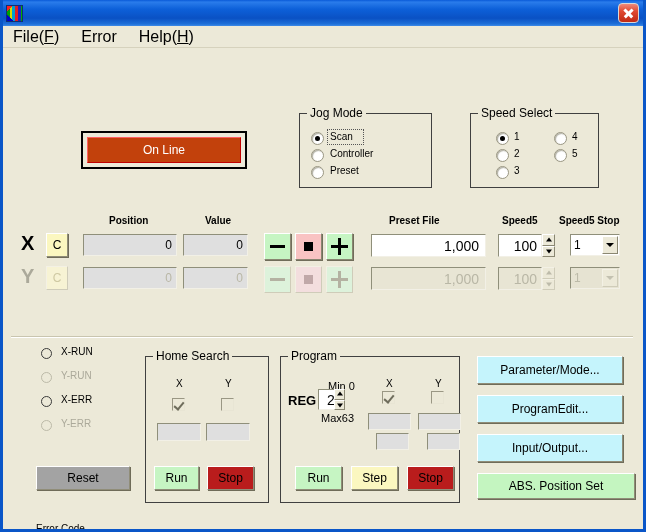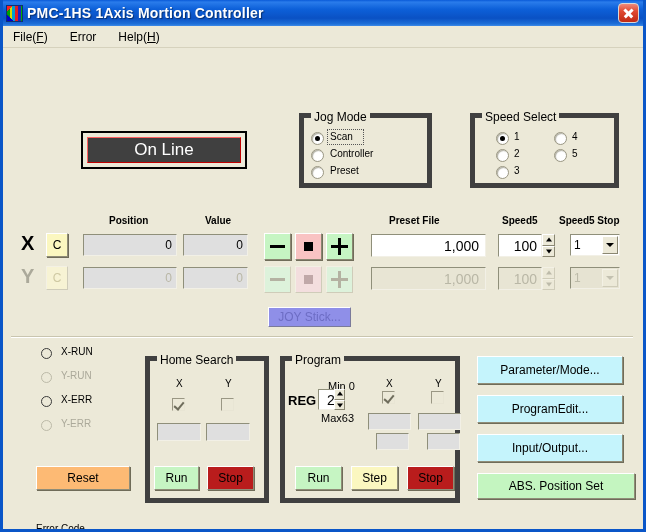--- a/index.html
+++ b/index.html
@@ -80,21 +80,21 @@
   
   .menubar {
     height: 21px;
     background: #ece9d8;
     display: flex;
     align-items: center;
     padding-left: 8px;
     border-bottom: 1px solid #d6d2bd;
   }
   .menu-item {
-    font-size: 12px;
+    font-size: 16px;
     color: #000;
     padding: 2px 11px 2px 2px;
     margin-right: 9px;
     cursor: default;
     white-space: nowrap;
   }
   .mn { text-decoration: underline; }
 
   
   .client {
@@ -105,21 +105,21 @@
   }
   .abs { position: absolute; }
 
   
   .label { color: #000; font-size: 10px; white-space: nowrap; }
   .label.bold { font-weight: bold; }
   .label.dim { color: #aba99a; }
 
   .groupbox {
     position: absolute;
-    border: 5px solid #404040;
+    border: 1px solid #404040;
     box-sizing: border-box;
     background: transparent;
   }
   .groupbox > .gb-title {
     position: absolute;
     top: -8px; left: 7px;
     background: #ece9d8;
     padding: 0 3px;
     font-size: 12px;
     color: #000;
@@ -198,43 +198,43 @@
     display: flex;
     align-items: center;
     justify-content: center;
     cursor: pointer;
     box-shadow: 1px 1px 0 #6f6c59;
     white-space: nowrap;
   }
   .btn.yellow { background: #fbf7c0; }
   .btn.green  { background: #c6f5c3; }
   .btn.pink   { background: #b91c1c; }
-  .btn.red    { background: #fdba74; }
+  .btn.red    { background: #a3a3a3; }
   .btn.cyan   { background: #c5f4fc; }
   .btn.ltgreen{ background: #c4f5c0; }
   .btn.purple { background: #b9b8f5; }
   .btn.disabled-joy {
     background: #8f8fe8; color: #6d6dc4;
     border: 1px solid #ffffff;
     border-right-color:#7a7a9a; border-bottom-color:#7a7a9a;
     box-shadow: none;
   }
 
   .online-frame {
     position: absolute;
     border: 2px solid #000;
     box-sizing: border-box;
     background: #ece9d8;
     padding: 4px;
   }
   .online-inner {
     width: 100%; height: 100%;
-    background: #404040;
+    background: #c2410c;
     color: #ffffff;
-    font-size: 17px;
+    font-size: 12px;
     display: flex; align-items: center; justify-content: center;
     box-sizing: border-box;
     border: 1px solid #c00000;
     border-top-color:#ff6060; border-left-color:#ff6060;
   }
 
   
   .jogbtn {
     position: absolute;
     width: 27px; height: 27px;
@@ -335,21 +335,20 @@
     height: 0;
   }
 </style>
 </head>
 <body>
 
 <div class="window">
 
   <div class="titlebar">
     <div class="title-icon"></div>
-    <div class="title-text">PMC-1HS 1Axis Mortion Controller</div>
     <div class="title-spacer"></div>
     <div class="close-btn"></div>
   </div>
 
   <div class="menubar">
     <div class="menu-item">
       <span>File(</span><span class="mn">F</span><span>)</span>
     </div>
     <div class="menu-item">
       <span>Error</span>
@@ -371,21 +370,21 @@
     <div class="radio checked" style="left:308px; top:84px;"></div>
     <div class="label abs" style="left:327px; top:83px;">Scan</div>
     <div class="focus-ring" style="left:324px; top:81px; width:37px; height:16px;"></div>
 
     <div class="radio" style="left:308px; top:101px;"></div>
     <div class="label abs" style="left:327px; top:100px;">Controller</div>
 
     <div class="radio" style="left:308px; top:118px;"></div>
     <div class="label abs" style="left:327px; top:117px;">Preset</div>
 
-    <div class="groupbox" style="left:467px; top:65px; width:149px; height:75px;">
+    <div class="groupbox" style="left:467px; top:65px; width:129px; height:75px;">
       <div class="gb-title">Speed Select</div>
     </div>
     <div class="radio checked" style="left:493px; top:84px;"></div>
     <div class="label abs" style="left:511px; top:83px;">1</div>
     <div class="radio" style="left:493px; top:101px;"></div>
     <div class="label abs" style="left:511px; top:100px;">2</div>
     <div class="radio" style="left:493px; top:118px;"></div>
     <div class="label abs" style="left:511px; top:117px;">3</div>
     <div class="radio" style="left:551px; top:84px;"></div>
     <div class="label abs" style="left:569px; top:83px;">4</div>
@@ -455,21 +454,20 @@
           <span class="ar"></span>
         </div>
     </div>
     <div class="combo dim" style="left:567px; top:219px; width:50px; height:22px;">
       <span>1</span>
       <span class="cb-btn">
           <span class="ar"></span>
         </span>
     </div>
 
-    <div class="btn disabled-joy" style="left:265px; top:259px; width:83px; height:20px;">JOY Stick...</div>
 
     <div class="vline" style="left:8px; top:288px; width:622px;"></div>
 
     <div class="led" style="left:38px; top:300px;"></div>
     <div class="label abs" style="left:58px; top:298px;">X-RUN</div>
 
     <div class="led dim" style="left:38px; top:324px;"></div>
     <div class="label abs dim" style="left:58px; top:322px;">Y-RUN</div>
 
     <div class="led" style="left:38px; top:348px;"></div>

